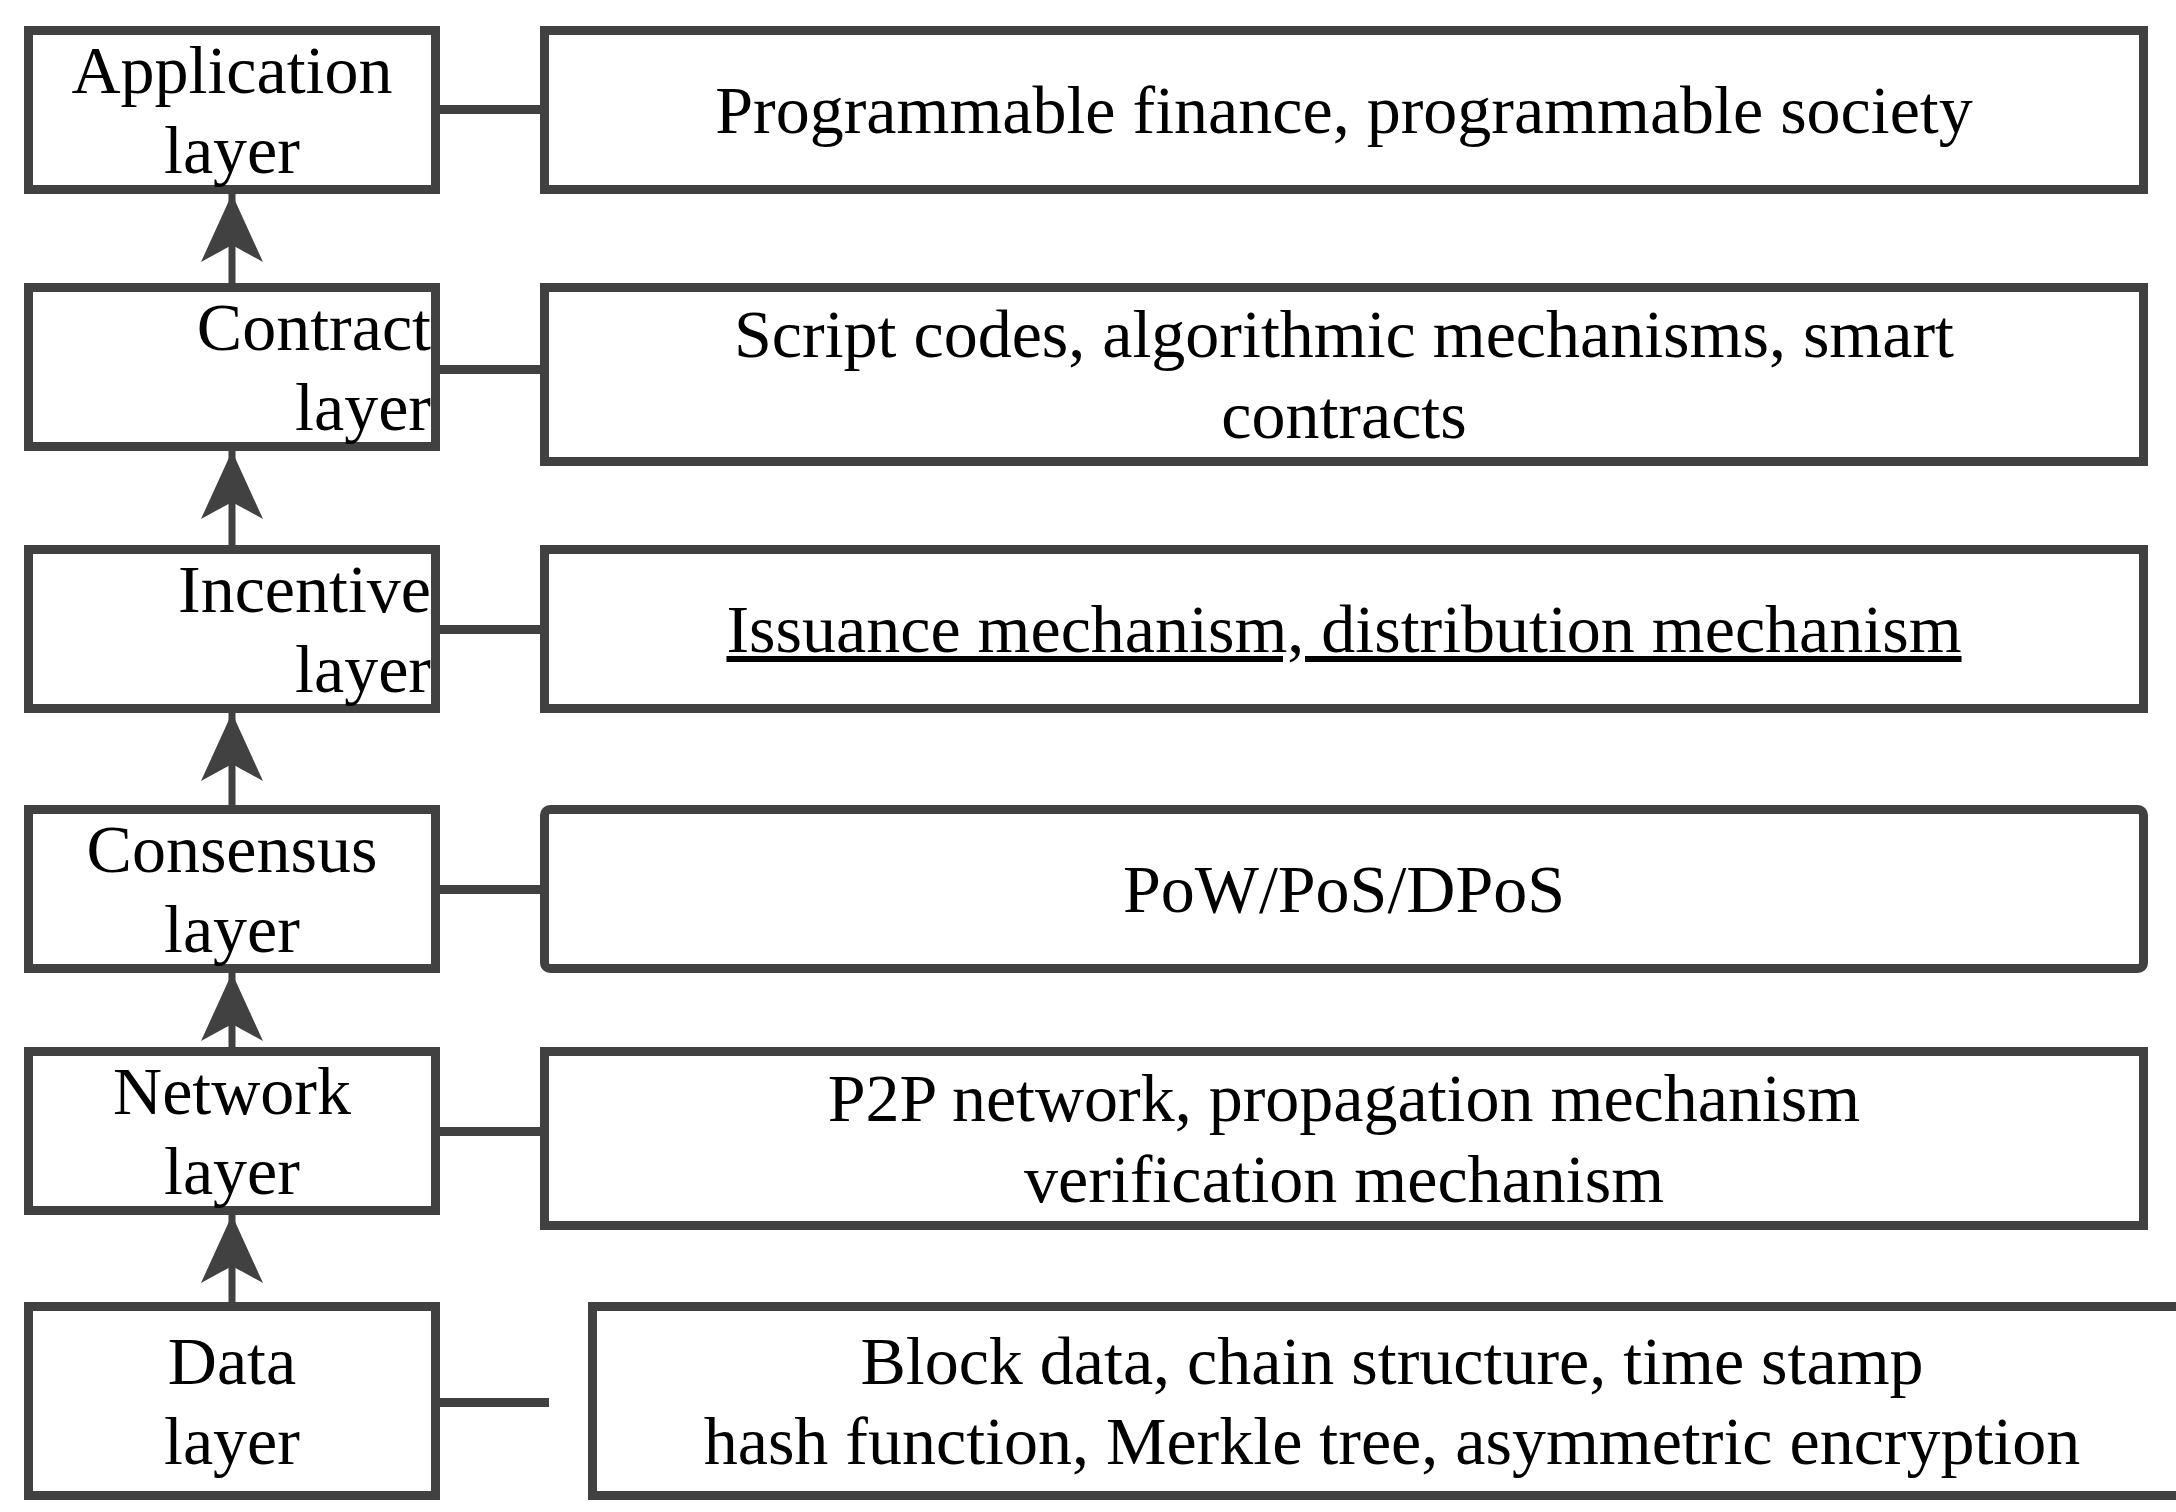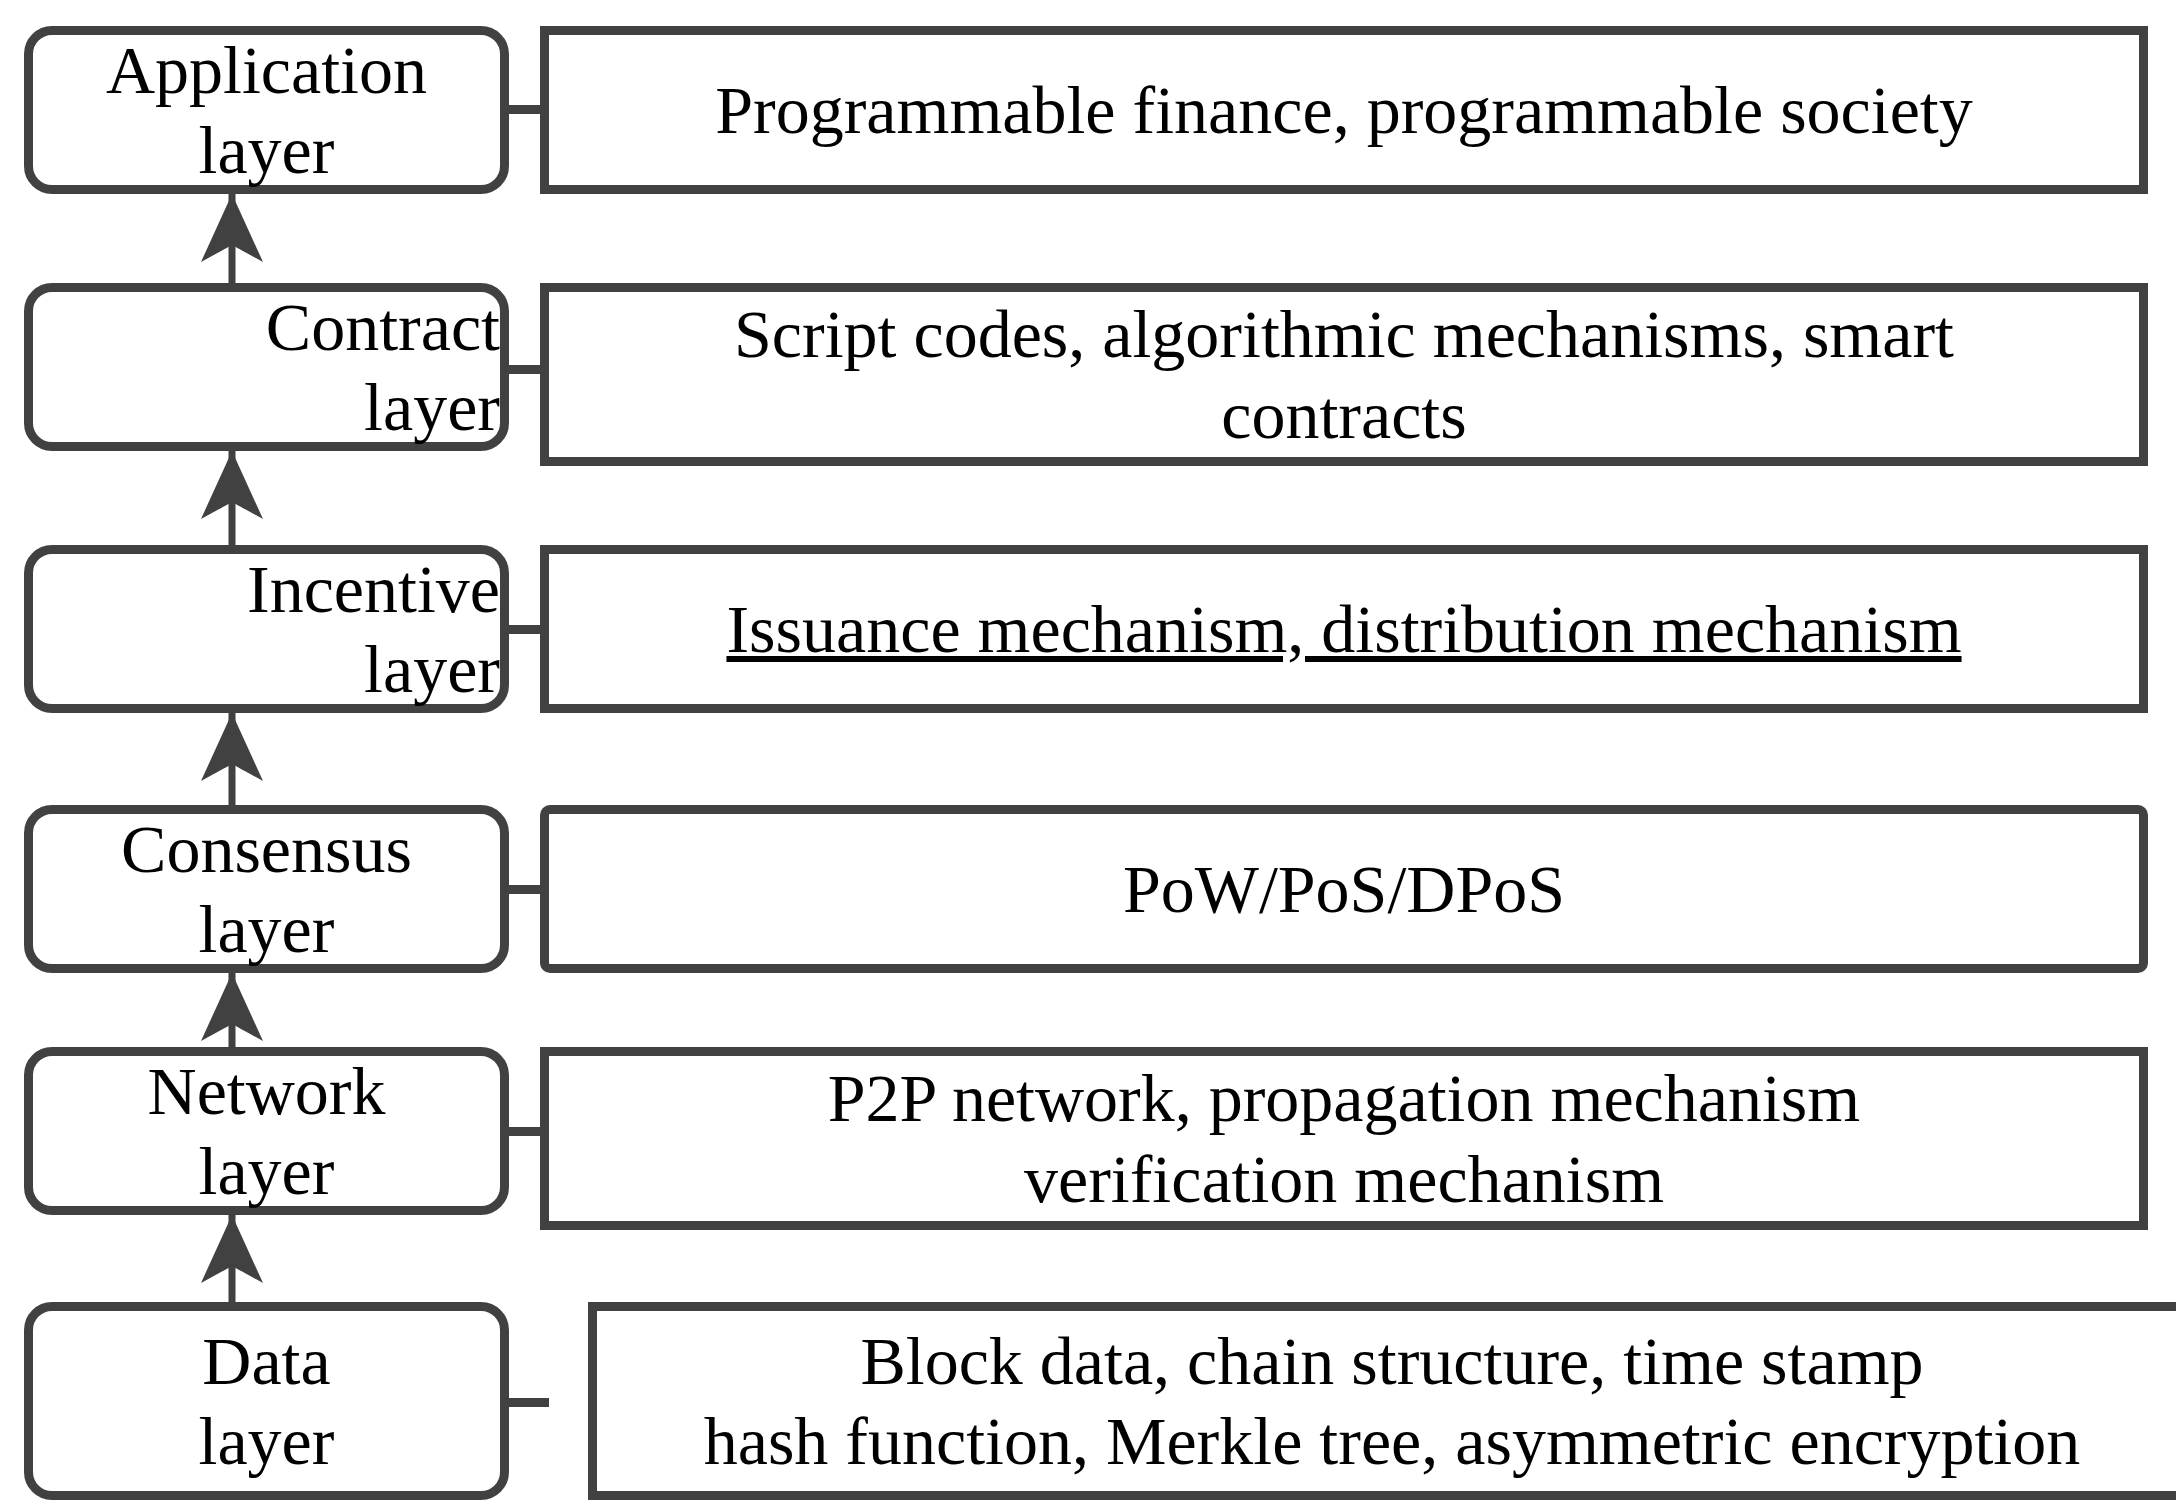--- a/index.html
+++ b/index.html
@@ -33,21 +33,21 @@
     z-index: 3;
   }
   .box .txt {
     display: block;
     width: 100%;
     line-height: 1.18;
     white-space: pre-line;
   }
 
   
-  .box-left  { left: 24px;  width: 485px; border-radius: 28px; }
+  .box-left  { left: 24px;  width: 416px; }
   .box-left .txt { font-size: 68px; }
 
   
   .box-right { left: 540px; width: 1608px; }
   .box-right .txt { font-size: 68px; }
 
   
   .connector {
     position: absolute;
     left: 431px;

